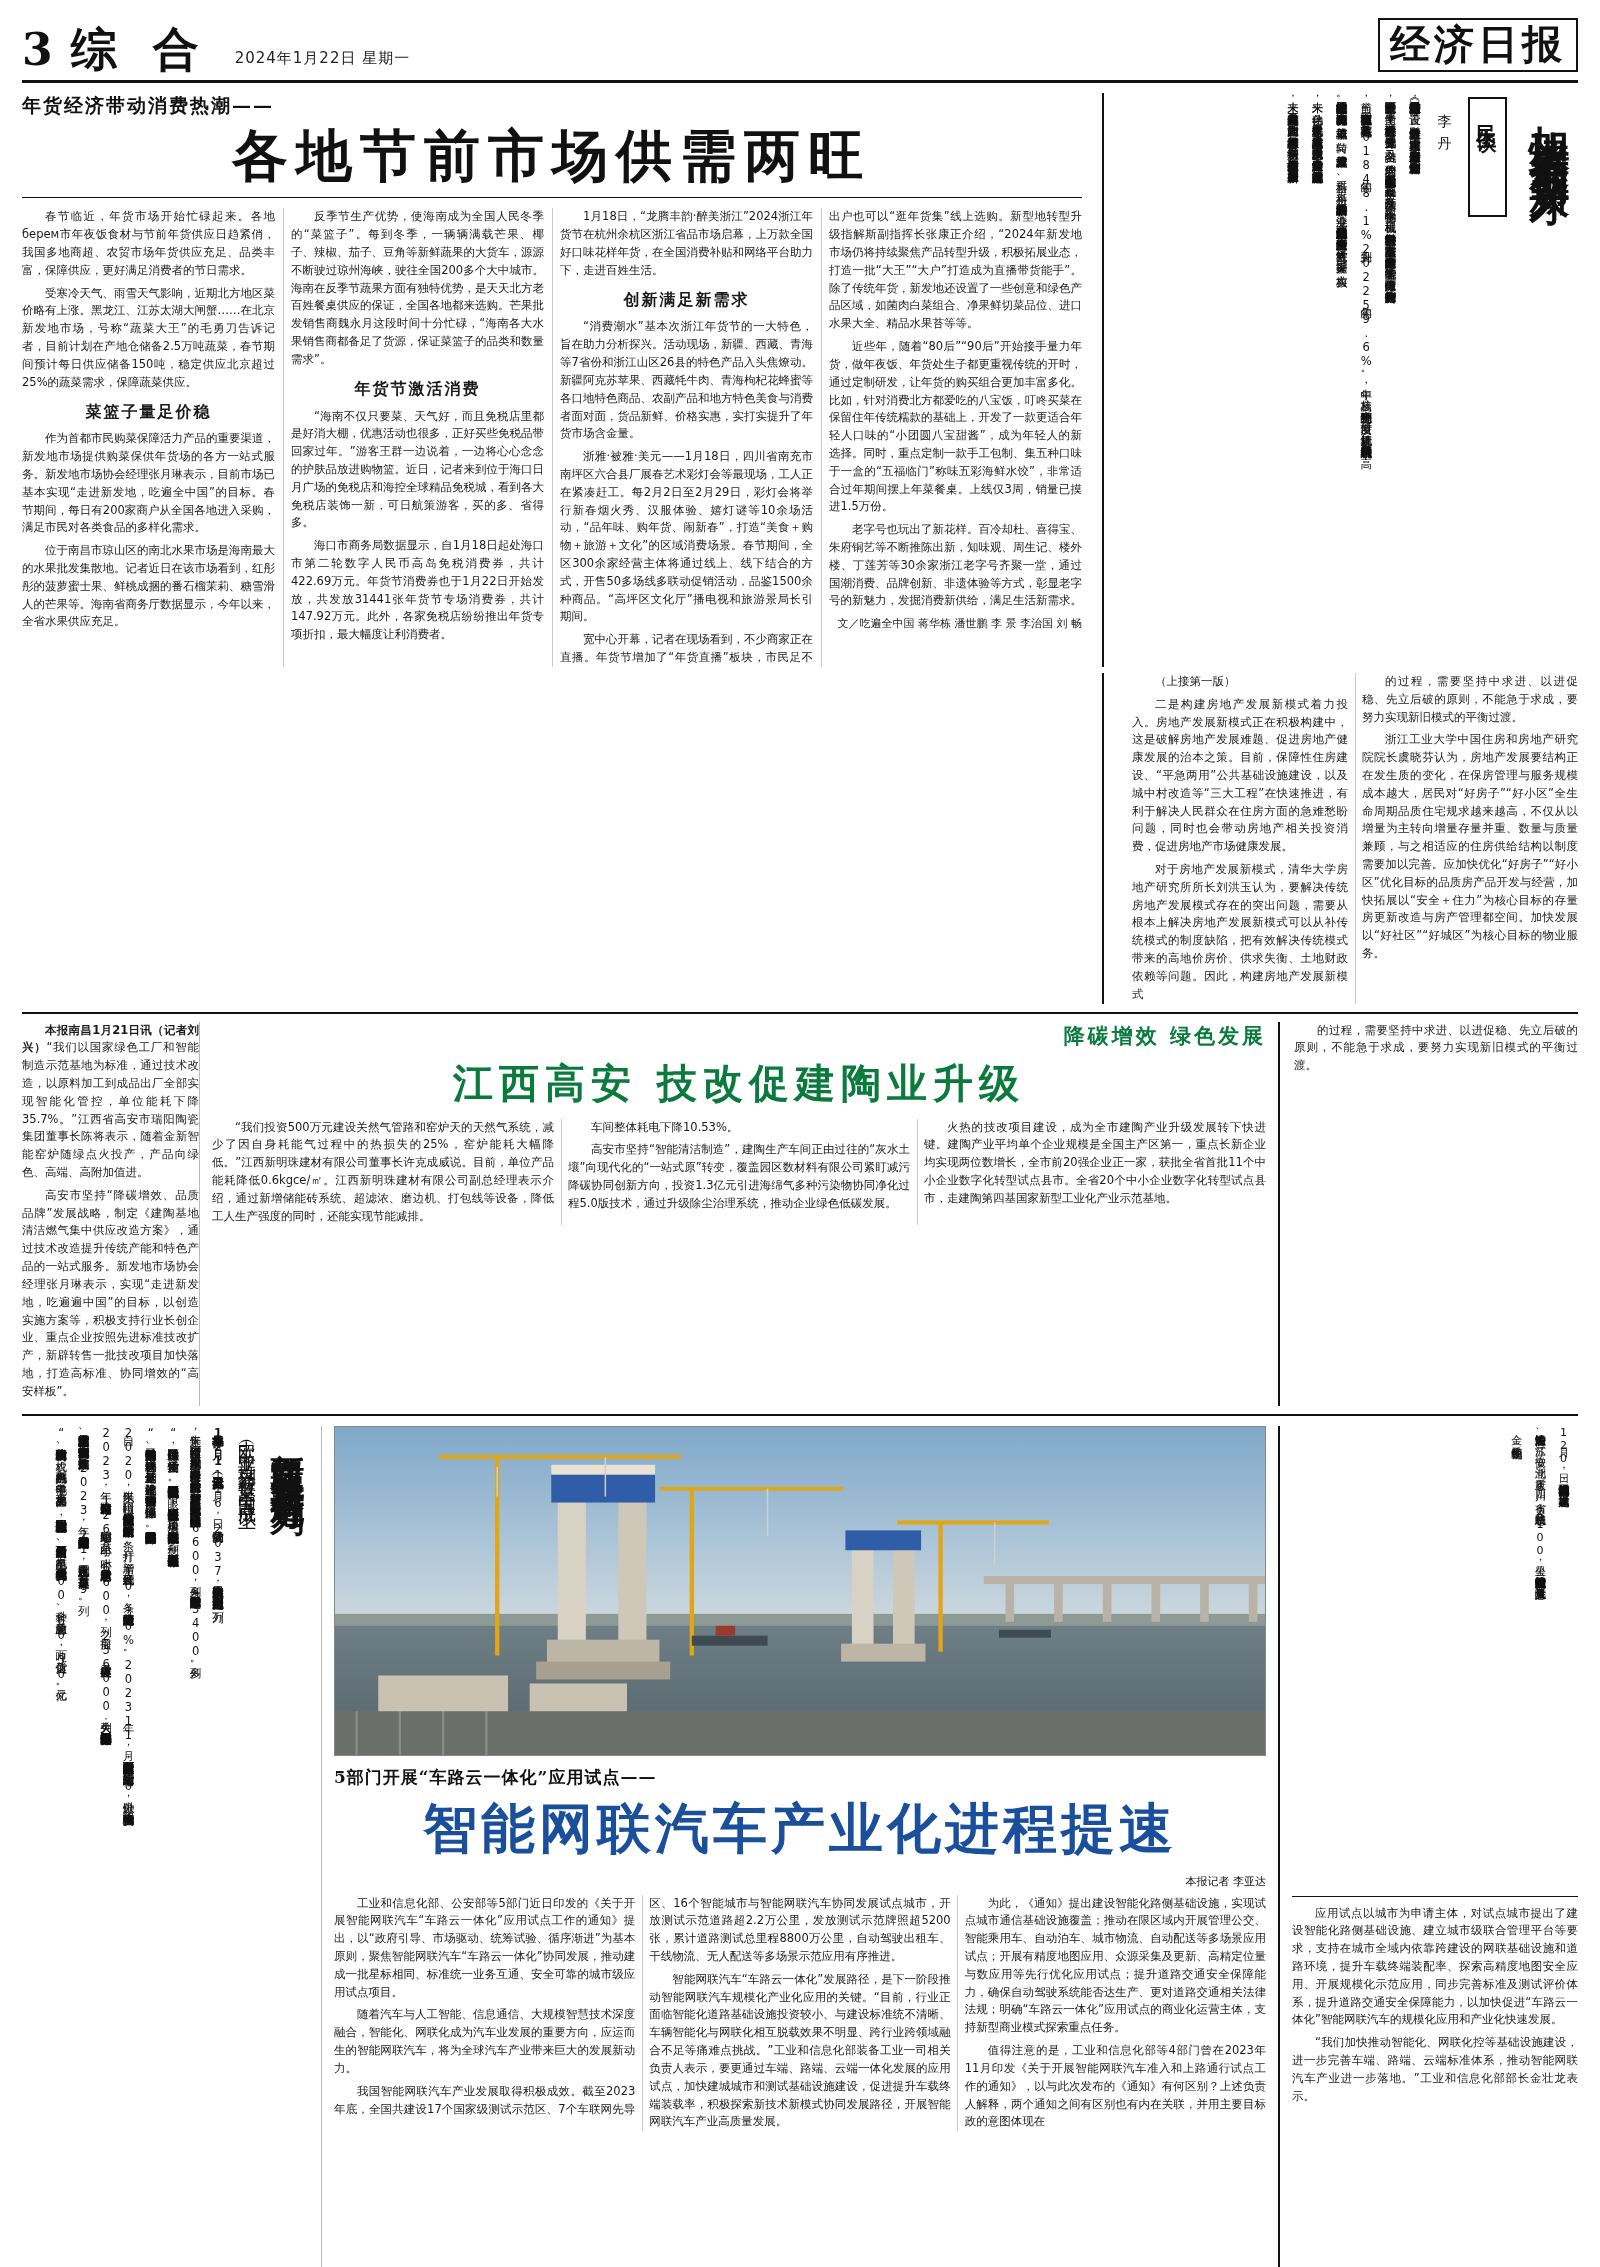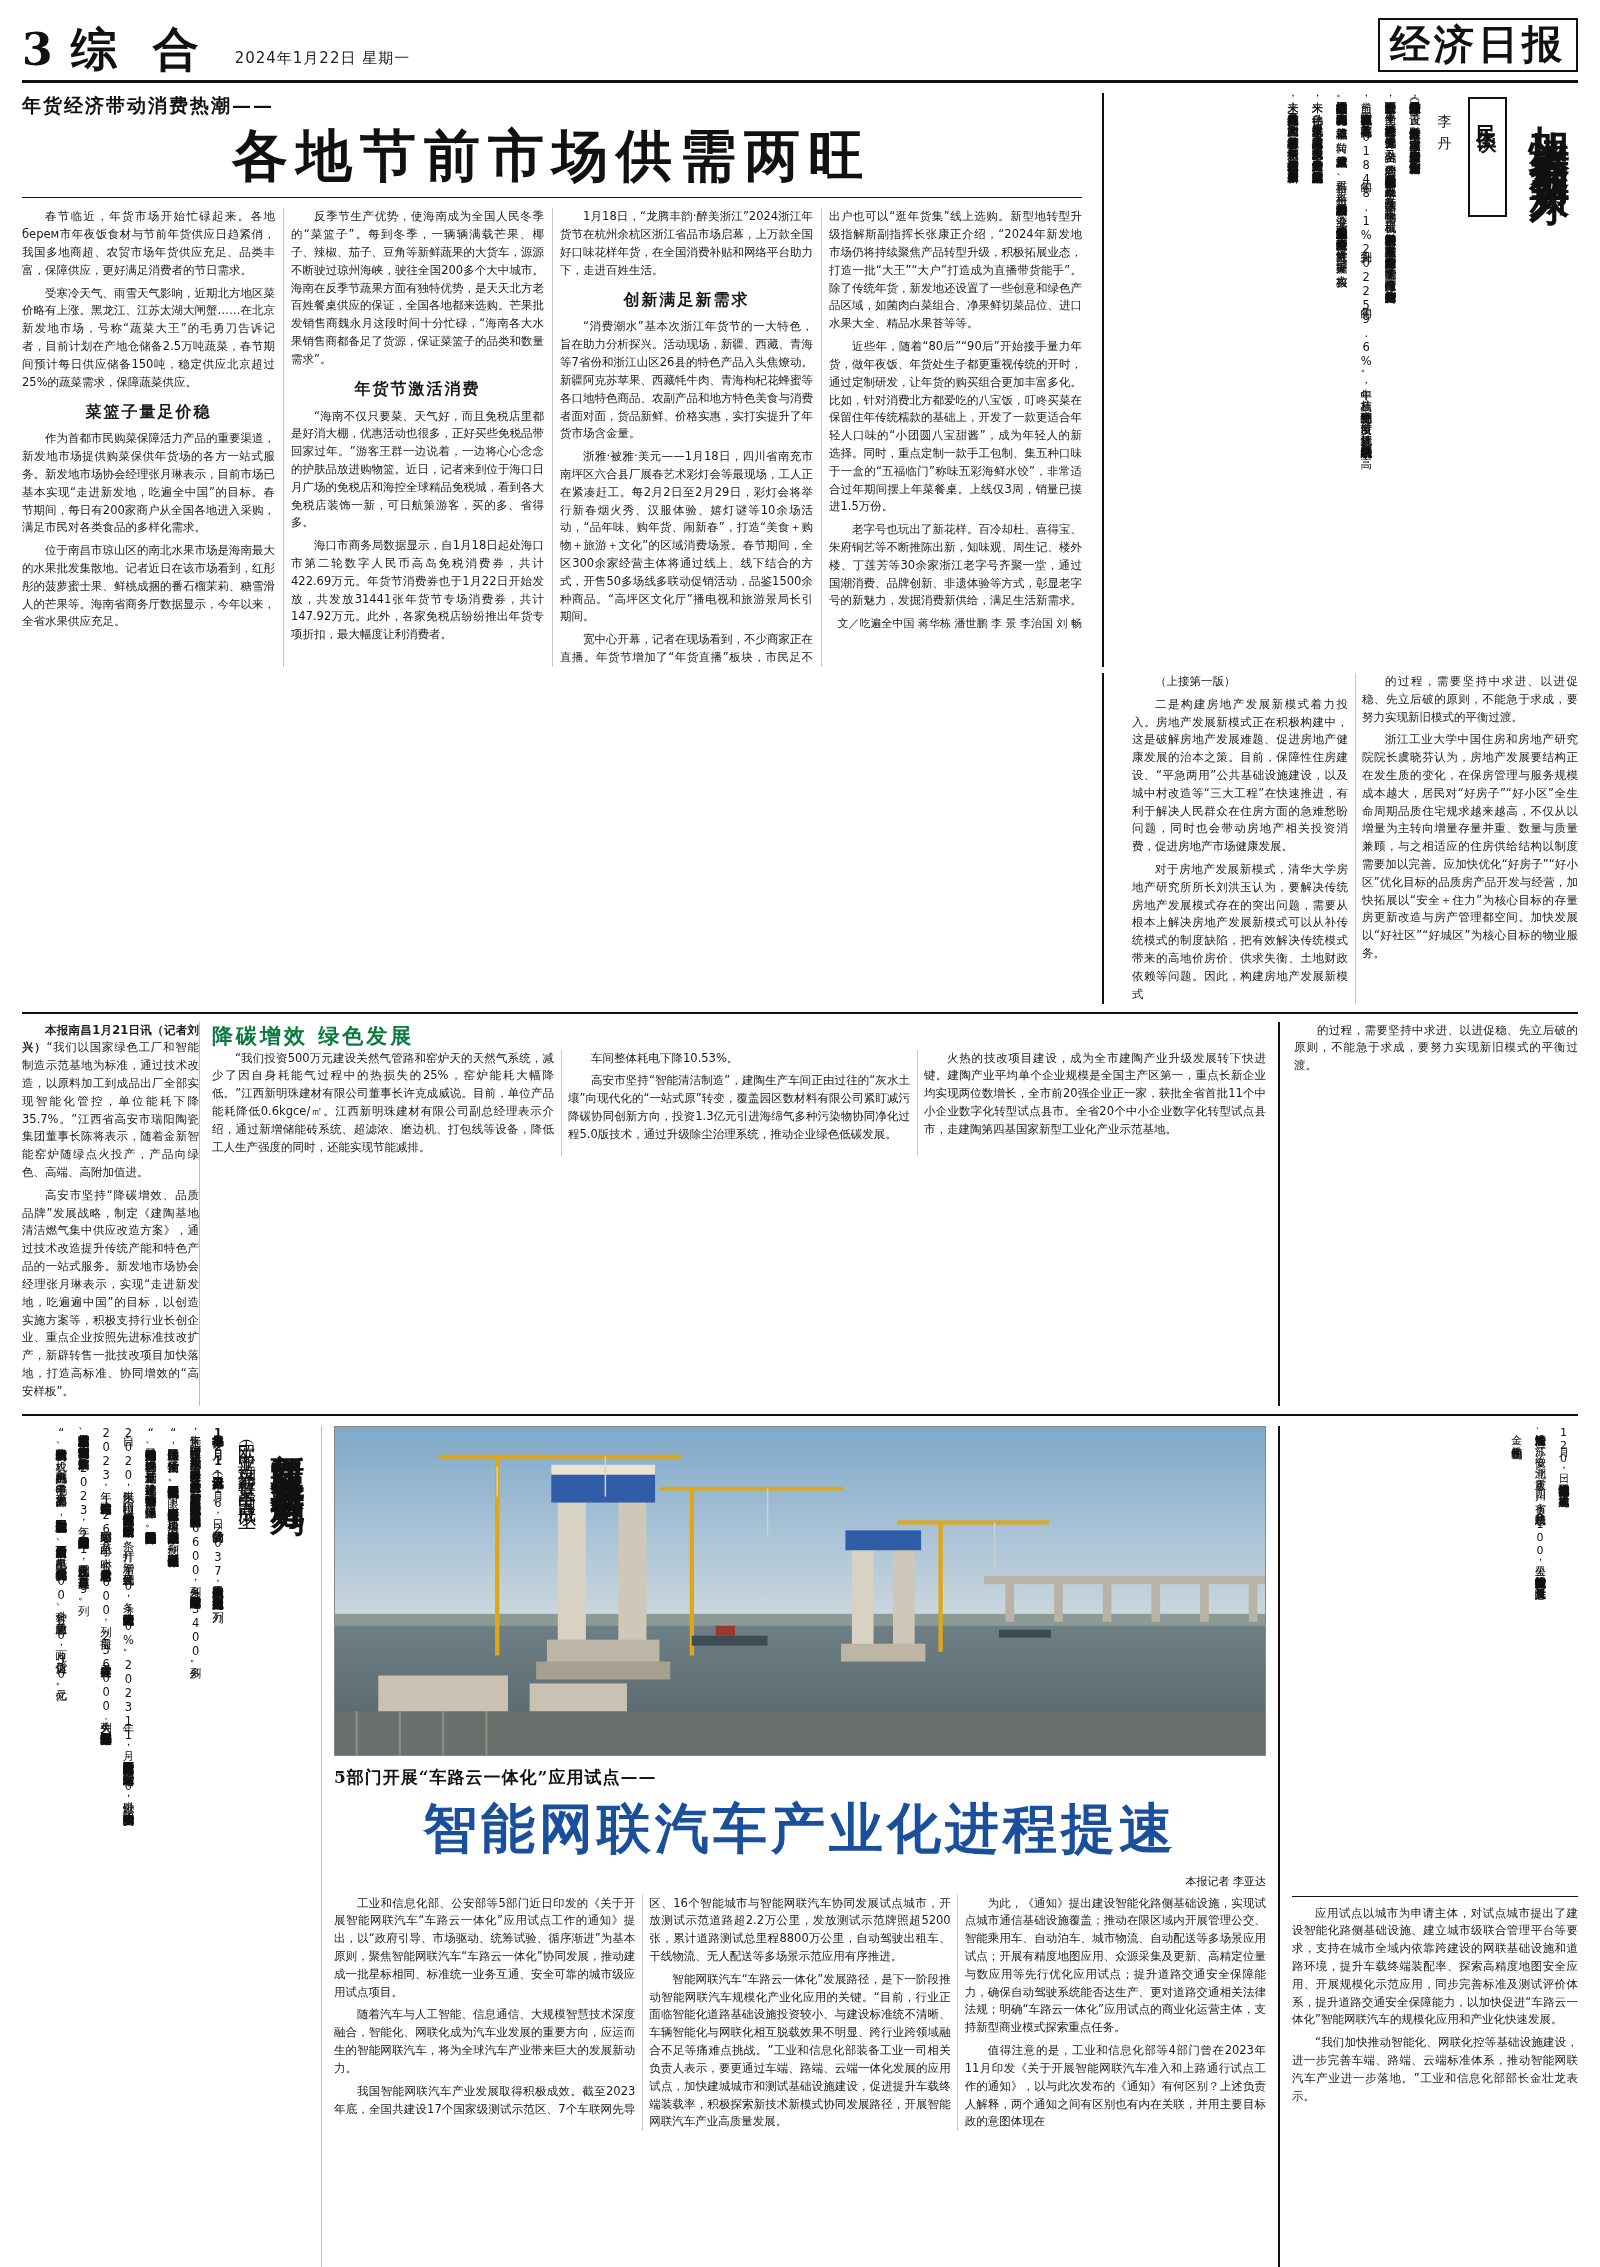--- a/index.html
+++ b/index.html
@@ -169,21 +169,21 @@
   .mid-right {
     width: 300px;
     border-left: 2px solid #111;
     padding-left: 14px;
   }
   .green-kicker {
     color: #0a7a3d;
     font-size: 21px;
     font-weight: bold;
     letter-spacing: 3px;
-    text-align: left;
+    text-align: right;
     font-family: "DejaVu Serif", serif;
   }
   .headline-green {
     font-size: 40px;
     font-weight: bold;
     letter-spacing: 6px;
     text-align: center;
     color: #0a7a3d;
     font-family: "DejaVu Serif", serif;
     margin: 6px 0 8px 0;
@@ -332,20 +332,21 @@
   </div>
 
   <div class="mid-band">
     <div class="mid-left cjk-body">
       <p><span class="dateline">本报南昌1月21日讯（记者刘兴）</span><span>“我们以国家绿色工厂和智能制造示范基地为标准，通过技术改造，以原料加工到成品出厂全部实现智能化管控，单位能耗下降35.7%。”江西省高安市瑞阳陶瓷集团董事长陈将表示，随着金新智能窑炉随绿点火投产，产品向绿色、高端、高附加值进。</span></p>
       <p>高安市坚持“降碳增效、品质品牌”发展战略，制定《建陶基地清洁燃气集中供应改造方案》，通过技术改造提升传统产能和特色产品的一站式服务。新发地市场协会经理张月琳表示，实现“走进新发地，吃遍遍中国”的目标，以创造实施方案等，积极支持行业长创企业、重点企业按照先进标准技改扩产，新辟转售一批技改项目加快落地，打造高标准、协同增效的“高安样板”。</p>
     </div>
 
     <div class="mid-center">
       <div class="green-kicker">降碳增效 绿色发展</div>
+      <div class="headline-green">江西高安 技改促建陶业升级</div>
       <div class="cols3 cjk-body">
         <p>“我们投资500万元建设关然气管路和窑炉天的天然气系统，减少了因自身耗能气过程中的热损失的25%，窑炉能耗大幅降低。”江西新明珠建材有限公司董事长许克成威说。目前，单位产品能耗降低0.6kgce/㎡。江西新明珠建材有限公司副总经理表示介绍，通过新增储能砖系统、超滤浓、磨边机、打包线等设备，降低工人生产强度的同时，还能实现节能减排。</p>
         <p>车间整体耗电下降10.53%。</p>
         <p>高安市坚持“智能清洁制造”，建陶生产车间正由过往的“灰水土壤”向现代化的“一站式原”转变，覆盖园区数材料有限公司紧盯减污降碳协同创新方向，投资1.3亿元引进海绵气多种污染物协同净化过程5.0版技术，通过升级除尘治理系统，推动企业绿色低碳发展。</p>
         <p>火热的技改项目建设，成为全市建陶产业升级发展转下快进键。建陶产业平均单个企业规模是全国主产区第一，重点长新企业均实现两位数增长，全市前20强企业正一家，获批全省首批11个中小企业数字化转型试点县市。全省20个中小企业数字化转型试点县市，走建陶第四基国家新型工业化产业示范基地。</p>
       </div>
     </div>
 
     <div class="mid-right cjk-body">
       <p>的过程，需要坚持中求进、以进促稳、先立后破的原则，不能急于求成，要努力实现新旧模式的平衡过渡。</p>

